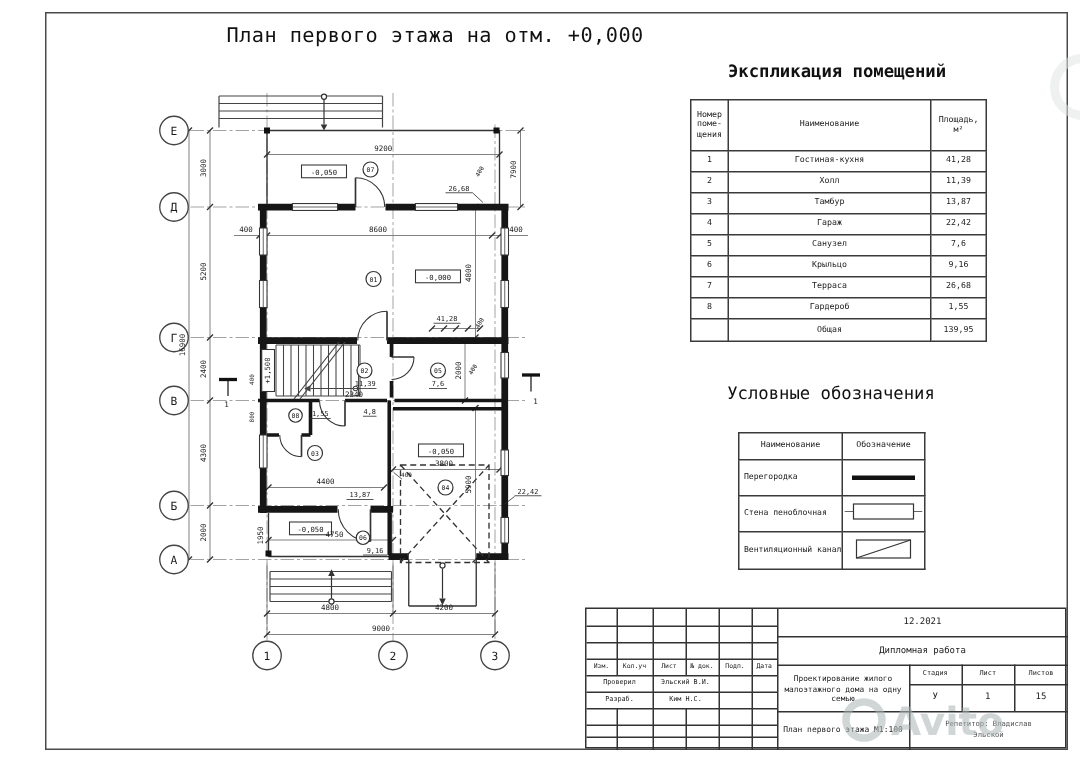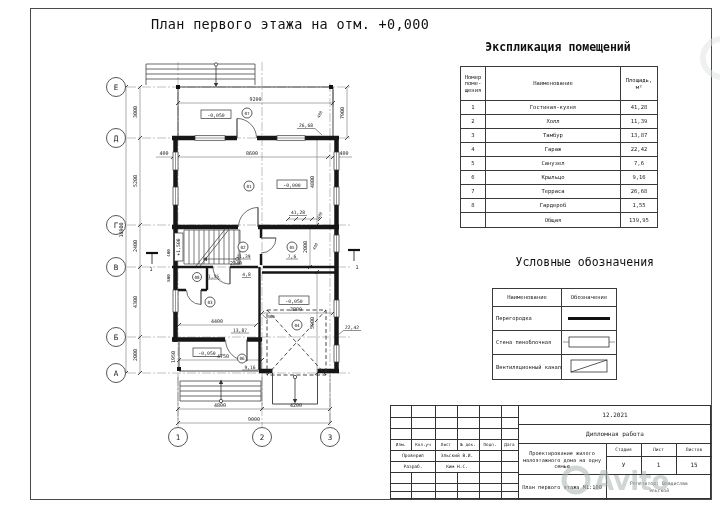--- a/index.html
+++ b/index.html
@@ -271,21 +271,21 @@
           <td>1,55</td>
         </tr>
     <tr>
           <td style="height:14px"></td>
           <td class="nm">Общая</td>
           <td>139,95</td>
         </tr>
   </tbody>
     </table>
 
-  <div class="sec-title" style="left:454px;top:255px;width:200px;text-align:right;">Условные обозначения</div>
+  <div class="sec-title" style="left:454px;top:255px;width:200px;">Условные обозначения</div>
   <table id="legend-table">
     <colgroup>
         <col style="width:69px">
         <col style="width:55px">
       </colgroup>
     <tbody>
         <tr>
       <td style="height:17px">Наименование</td>
       <td>Обозначение</td>
     </tr>

